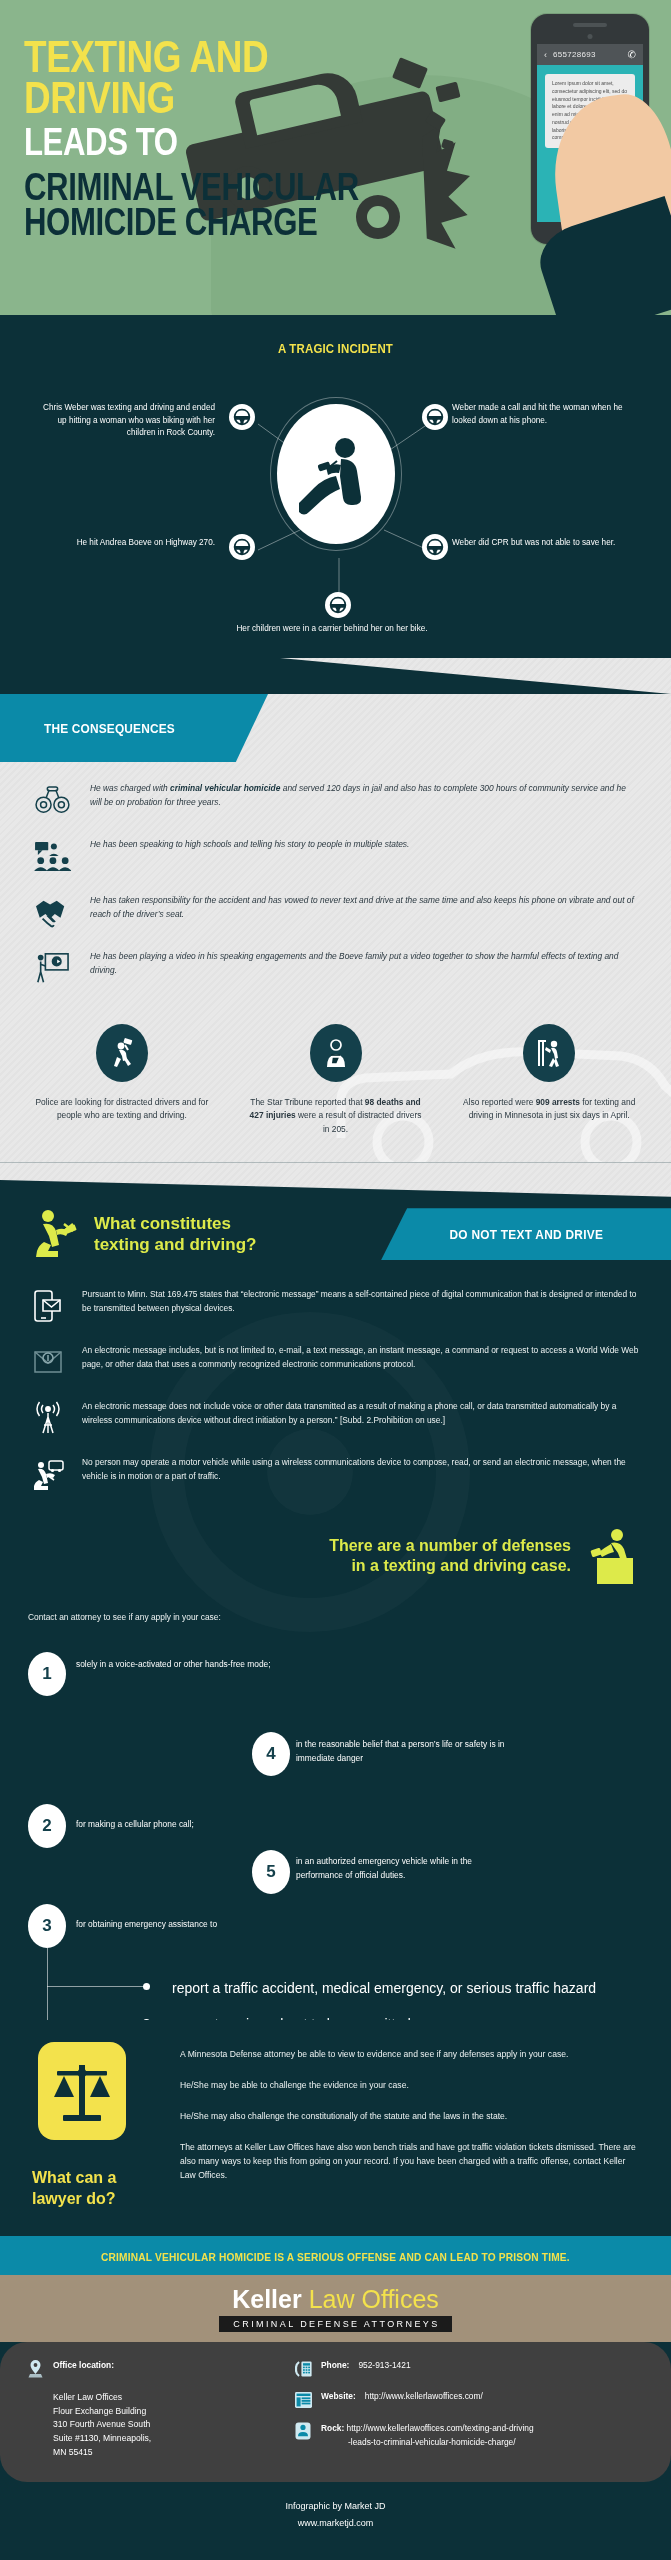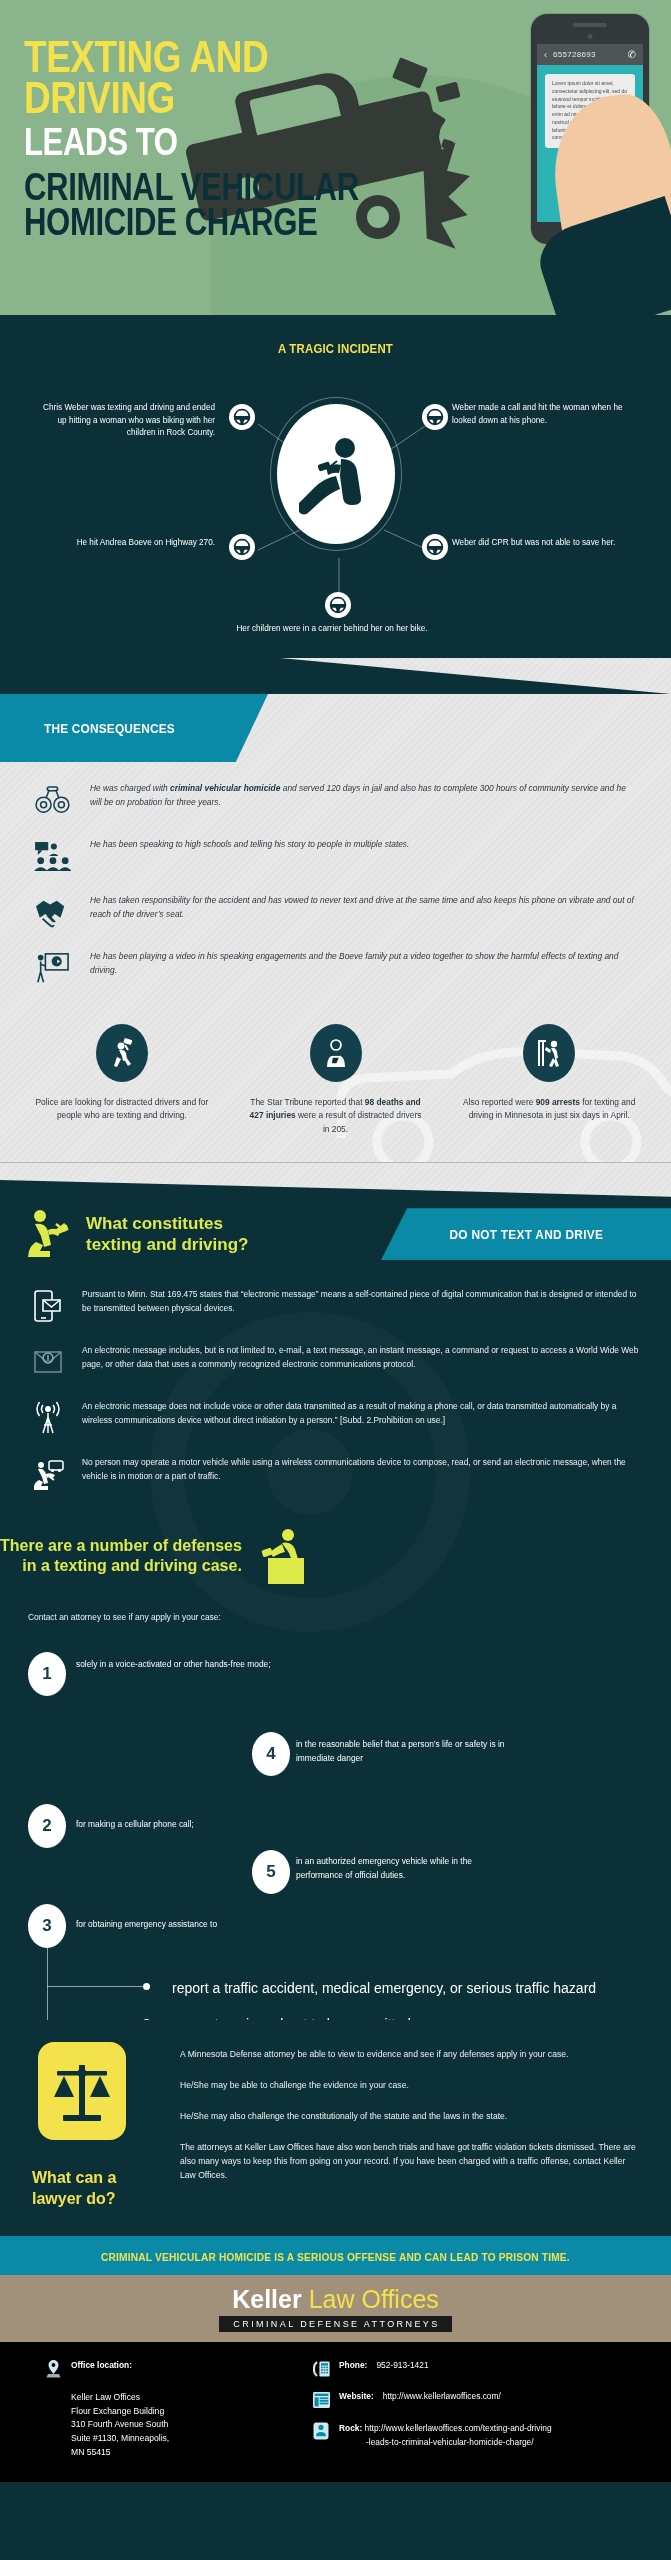--- a/index.html
+++ b/index.html
@@ -137,38 +137,38 @@
   .stat .circ { width:52px; height:58px; border-radius:50%; background:#14404b; margin:0 auto 14px; display:flex; align-items:center; justify-content:center; }
   .stat .circ svg { width:28px; height:30px; }
   .stat p { font-size:8.4px; line-height:1.6; color:#2a3840; padding:0 6px; }
   .stat p b { font-weight:bold; }
 
   
   .const { position:relative; background:#0c3038; overflow:hidden; }
   .const-wedge2 { position:absolute; left:0; top:0; width:671px; height:44px; background:#e8e8e8; background-image:repeating-linear-gradient(-45deg,rgba(0,0,0,.022) 0 2px,transparent 2px 5px); clip-path:polygon(0 0, 671px 0, 671px 78%, 0 40%); }
   .wheel-wm { position:absolute; left:150px; top:150px; width:320px; height:320px; border-radius:50%; border:34px solid rgba(255,255,255,.028); }
   .wheel-wm:before { content:""; position:absolute; left:50%; top:50%; transform:translate(-50%,-50%); width:86px; height:86px; border-radius:50%; background:rgba(255,255,255,.028); }
-  .const-head { position:relative; display:flex; align-items:stretch; padding-top:46px; }
+  .const-head { position:relative; display:flex; align-items:stretch; padding-top:46px;margin-left:8px; }
   .const-head-left { display:flex; align-items:center; gap:12px; padding-left:26px; }
   .const-head-left .ic { width:48px; height:52px; color:#ddea4a; }
   .const-head-left h2 { color:#ddea4a; font-size:17px; font-weight:bold; line-height:1.28; }
   .donot {
     margin-left:auto; width:290px; height:52px; background:#0b8aa8; display:flex; align-items:center;
     justify-content:center; clip-path:polygon(9% 0, 100% 0, 100% 100%, 0 100%); align-self:center;
   }
   .donot span {
     color:#fff; font-weight:bold; font-size:13.5px; letter-spacing:.3px;
     font-family:"Liberation Sans Narrow","Liberation Sans",sans-serif; transform:scaleX(.88);
   }
   .const-rows { position:relative; padding:26px 30px 6px 28px; }
   .lrow { display:flex; gap:14px; align-items:flex-start; margin-bottom:16px; }
   .lrow .ic { flex:0 0 40px; height:40px; display:flex; align-items:center; justify-content:center; color:#ffffff; }
   .lrow .tx { font-size:8.4px; line-height:1.62; color:#eef3f3; padding-top:2px; }
 
-  .defense-head { position:relative; display:flex; align-items:center; gap:12px; padding:12px 34px 6px 0; }
+  .defense-head { position:relative; display:flex; align-items:center; justify-content:flex-end; gap:12px; padding:12px 34px 6px 0; }
   .defense-head h3 { color:#ddea4a; font-size:16px; line-height:1.3; text-align:right; font-weight:bold; }
   .podium { width:54px; height:56px; color:#ddea4a; }
 
   .contact-line { position:relative; font-size:8.4px; color:#eef3f3; padding:22px 0 0 28px; }
 
   .defenses { position:relative; padding:14px 0 18px; height:398px; }
   .dnum {
     position:absolute; width:38px; height:44px; border-radius:50%; background:#fff; color:#14404b;
     font-size:17px; font-weight:bold; display:flex; align-items:center; justify-content:center;
   }
@@ -200,21 +200,21 @@
   .cta { background:#0b8aa8; text-align:center; padding:11px 0 10px; }
   .cta span {
     color:#f3e24c; font-weight:bold; font-size:11.3px; letter-spacing:.2px;
     font-family:"Liberation Sans Narrow","Liberation Sans",sans-serif; transform:scaleX(.9); display:inline-block;
   }
   .logobar { background:#a2917a; text-align:center; padding:12px 0 10px; }
   .logobar .brand { font-size:25px; line-height:1; }
   .logobar .brand .k { color:#ffffff; font-weight:bold; }
   .logobar .brand .l { color:#f3e24c; font-weight:normal; }
   .logobar .sub { display:inline-block; background:#1b1b1b; color:#fff; font-size:9px; letter-spacing:2.4px; padding:3px 12px 3px 14px; margin-top:4px; }
-  .contact { background:#000000; padding:18px 44px 20px; display:flex; }
+  .contact { background:#404040; padding:18px 26px 20px; display:flex;border-radius:27px; }
   .c-left { width:268px; }
   .c-right { flex:1; }
   .cline { display:flex; gap:9px; align-items:flex-start; margin-bottom:13px; }
   .cline .ic { flex:0 0 18px; height:18px; color:#cfe9f1; display:flex; align-items:center; justify-content:center; }
   .cline .lab { color:#ffffff; font-size:8.4px; font-weight:bold; }
   .cline .val { color:#ffffff; font-size:8.4px; font-weight:normal; }
   .addr { color:#fff; font-size:8.6px; line-height:1.6; padding-left:27px; }
   .blogurl { color:#fff; font-size:8.4px; line-height:1.62; }
   .blogurl .cont { display:block; text-align:right; padding-right:18px; }
   .credit { background:#0c3038; text-align:center; padding:16px 0 20px; }
@@ -698,14 +698,18 @@
         </div>
         <div class="blogurl">
           <span class="lab">Rock:</span>
           <span>http://www.kellerlawoffices.com/texting-and-driving</span>
           <span class="cont">-leads-to-criminal-vehicular-homicide-charge/</span>
         </div>
       </div>
     </div>
   </div>
 
+  <div class="credit">
+    <div>Infographic by Market JD</div>
+    <div>www.marketjd.com</div>
+  </div>
 
 </div>
 
 </body></html>

